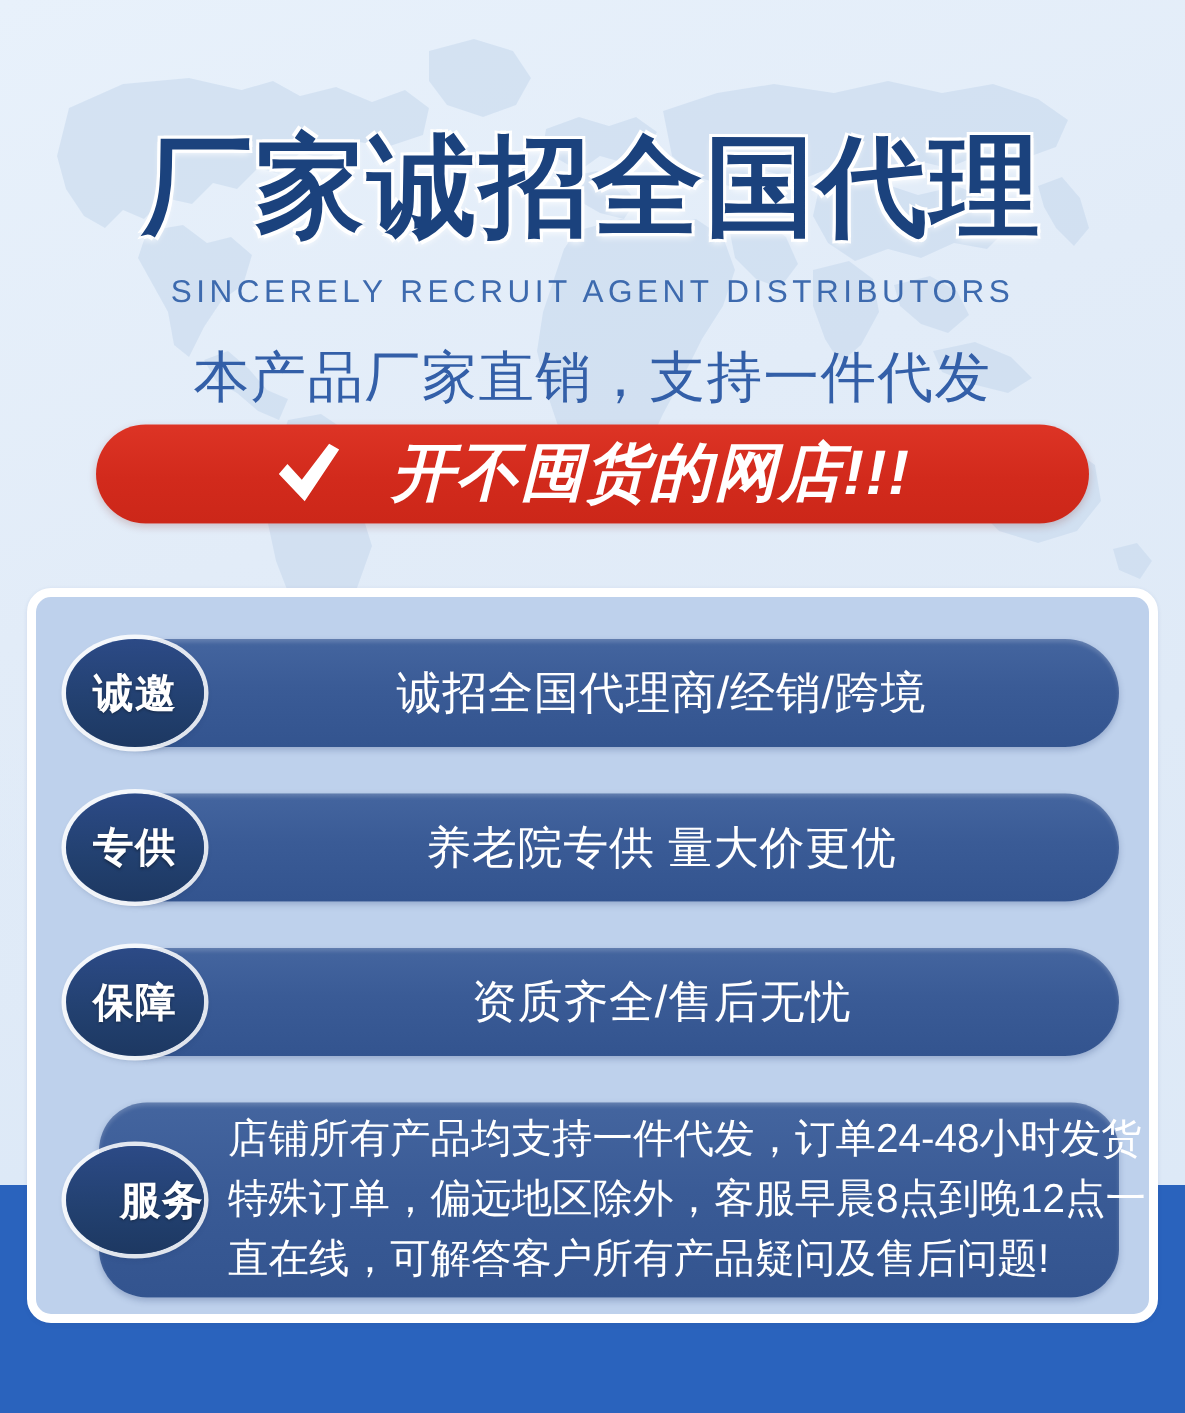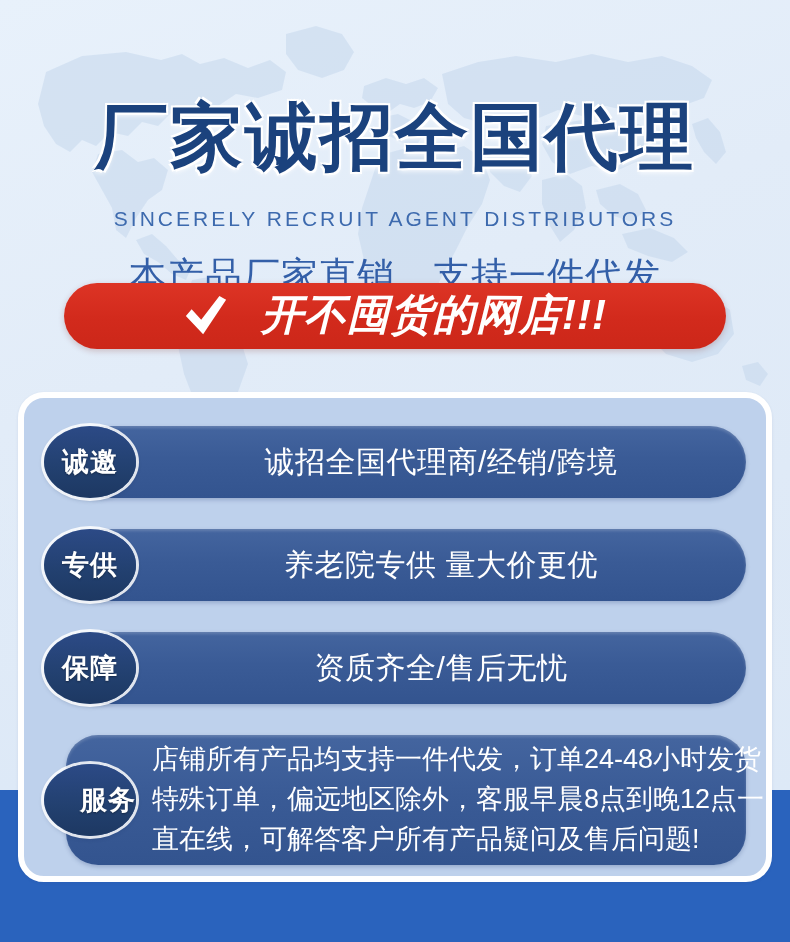--- a/index.html
+++ b/index.html
@@ -46,21 +46,21 @@
   }
 
   
   .headline-wrap {
     position: absolute;
     left: 0; top: 0;
     width: 790px;
     text-align: center;
   }
   .main-title {
-    margin: 12px;
+    margin: 0;
     padding-top: 88px;
     font-size: 73px;
     line-height: 1.0;
     font-weight: bold;
     letter-spacing: 2px;
     color: #1b427d;
     text-shadow:
       2px 2px 0 #ffffff,
       -2px 2px 0 #ffffff,
       2px -2px 0 #ffffff,
@@ -75,21 +75,20 @@
     letter-spacing: 3.0px;
     color: #3d6aae;
   }
   .sub-cn {
     margin: 0;
     padding-top: 20px;
     font-size: 37px;
     font-weight: 500;
     letter-spacing: 1px;
     color: #335fa8;
-    text-decoration: underline;
   }
 
   
   .red-banner {
     position: absolute;
     left: 64px;
     top: 283px;
     width: 662px;
     height: 66px;
     background: linear-gradient(180deg, #dd3425 0%, #d22a1c 55%, #cc2719 100%);
@@ -119,21 +118,21 @@
   
   .panel {
     position: absolute;
     left: 18px;
     top: 392px;
     width: 754px;
     height: 490px;
     box-sizing: border-box;
     background: #bed1ec;
     border: 6px solid #ffffff;
-    border-radius: 26px;
+    border-radius: 16px;
     box-shadow: 0 1px 3px rgba(40,70,130,0.10);
   }
 
   .rows {
     position: absolute;
     left: 0; top: 0;
     width: 100%;
     height: 100%;
   }
 

